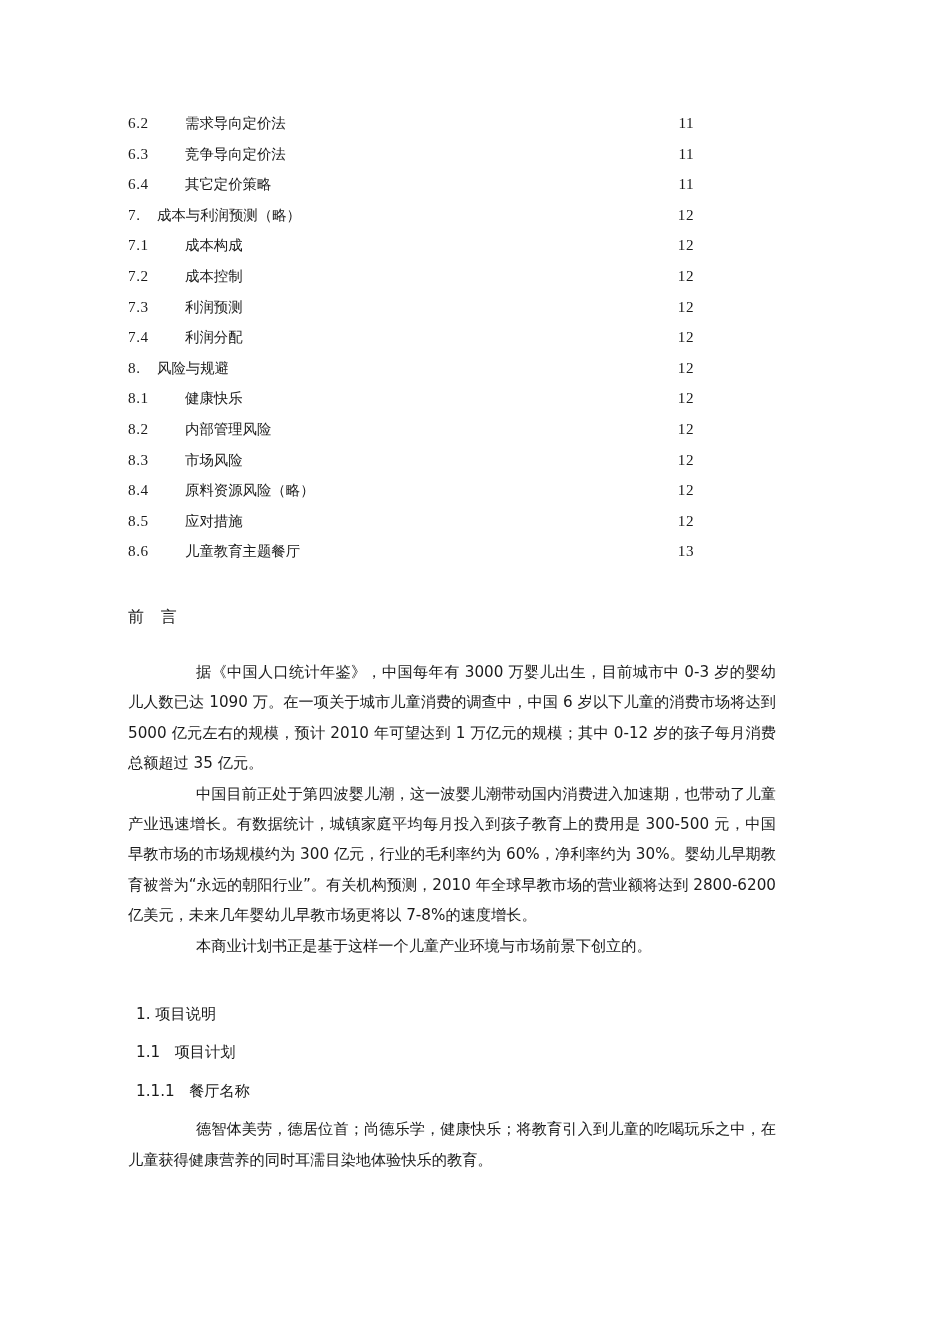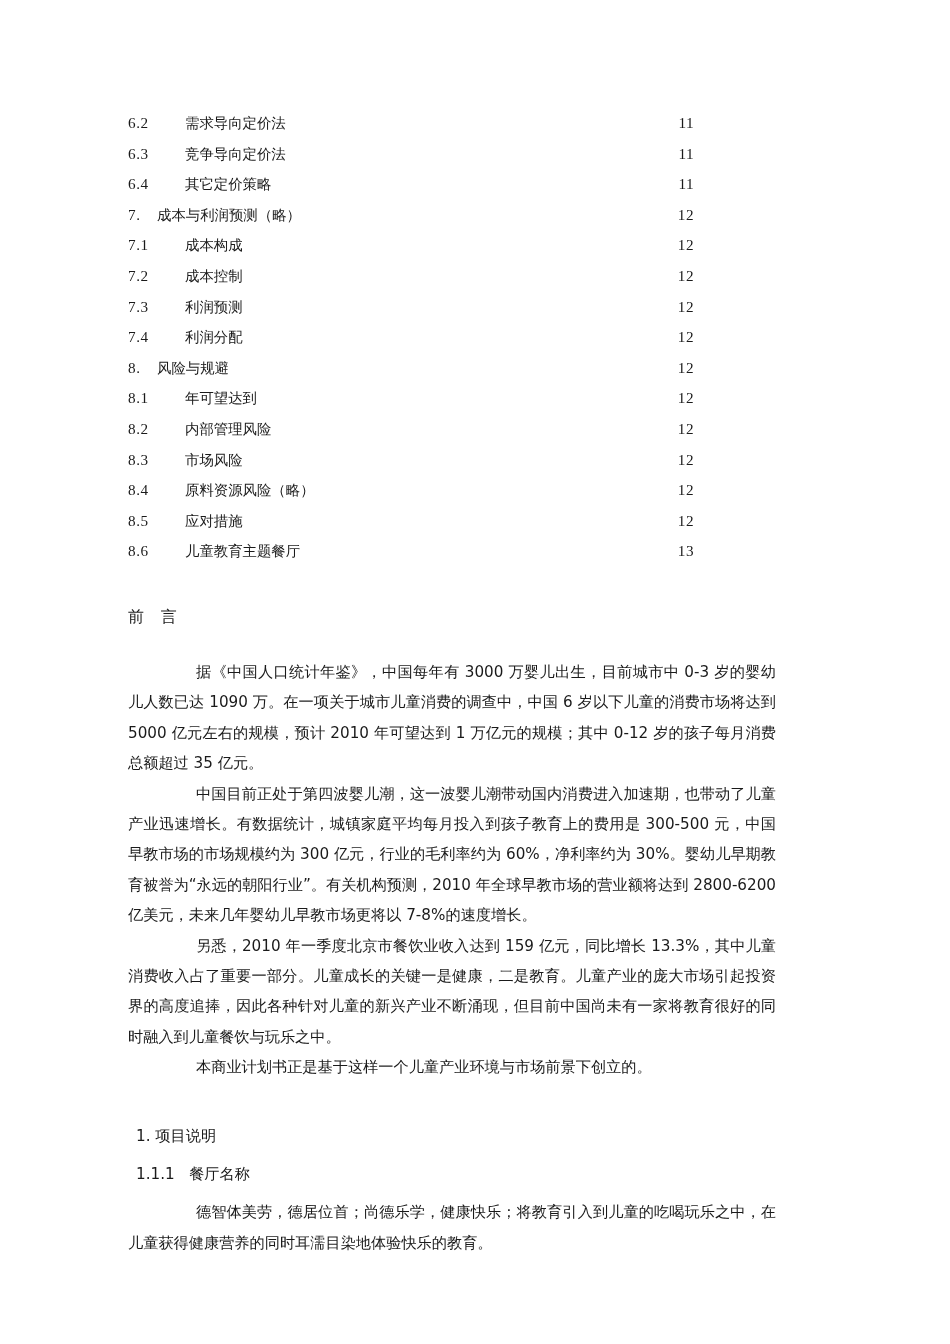--- a/index.html
+++ b/index.html
@@ -174,21 +174,21 @@
 
     <div class="toc-row top">
       <span class="toc-num lvl1">8.</span>
       <span class="toc-title">风险与规避</span>
       <span class="toc-leader"></span>
       <span class="toc-page">12</span>
     </div>
 
     <div class="toc-row">
       <span class="toc-num lvl2">8.1</span>
-      <span class="toc-title">年可望达到</span>
+      <span class="toc-title">健康快乐</span>
       <span class="toc-leader"></span>
       <span class="toc-page">12</span>
     </div>
 
     <div class="toc-row">
       <span class="toc-num lvl2">8.2</span>
       <span class="toc-title">内部管理风险</span>
       <span class="toc-leader"></span>
       <span class="toc-page">12</span>
     </div>
@@ -222,23 +222,23 @@
     </div>
 
   </div>
 
   <div class="gap-preface"></div>
   <div class="preface-head">前　言</div>
   <div class="gap-after-head"></div>
 
   <p class="body ind">据《中国人口统计年鉴》，中国每年有 3000 万婴儿出生，目前城市中 0-3 岁的婴幼儿人数已达 1090 万。在一项关于城市儿童消费的调查中，中国 6 岁以下儿童的消费市场将达到 5000 亿元左右的规模，预计 2010 年可望达到 1 万亿元的规模；其中 0-12 岁的孩子每月消费总额超过 35 亿元。</p>
   <p class="body ind">中国目前正处于第四波婴儿潮，这一波婴儿潮带动国内消费进入加速期，也带动了儿童产业迅速增长。有数据统计，城镇家庭平均每月投入到孩子教育上的费用是 300-500 元，中国早教市场的市场规模约为 300 亿元，行业的毛利率约为 60%，净利率约为 30%。婴幼儿早期教育被誉为“永远的朝阳行业”。有关机构预测，2010 年全球早教市场的营业额将达到 2800-6200 亿美元，未来几年婴幼儿早教市场更将以 7-8%的速度增长。</p>
-  <p class="body ind">另悉，2010 年一季度北京市餐饮业收入达到 159 亿元，同比增长 13.3%，其中儿童消费收入占了重要一部分。儿童成长的关键一是健康，二是教育。儿童产业的庞大市场引起投资界的高度追捧，因此各种针对儿童的新兴产业不断涌现，但目前中国尚未有一家将教育很好的同时融入到儿童餐饮与玩乐之中。</p>
   <p class="body ind">本商业计划书正是基于这样一个儿童产业环境与市场前景下创立的。</p>
 
   <div class="gap-sec"></div>
 
   <div class="heading">1. 项目说明</div>
+  <div class="heading">1.1   项目计划</div>
 
   <div class="heading">1.1.1   餐厅名称</div>
   <p class="body ind">德智体美劳，德居位首；尚德乐学，健康快乐；将教育引入到儿童的吃喝玩乐之中，在儿童获得健康营养的同时耳濡目染地体验快乐的教育。</p>
 
 </div>
 
 </body></html>

